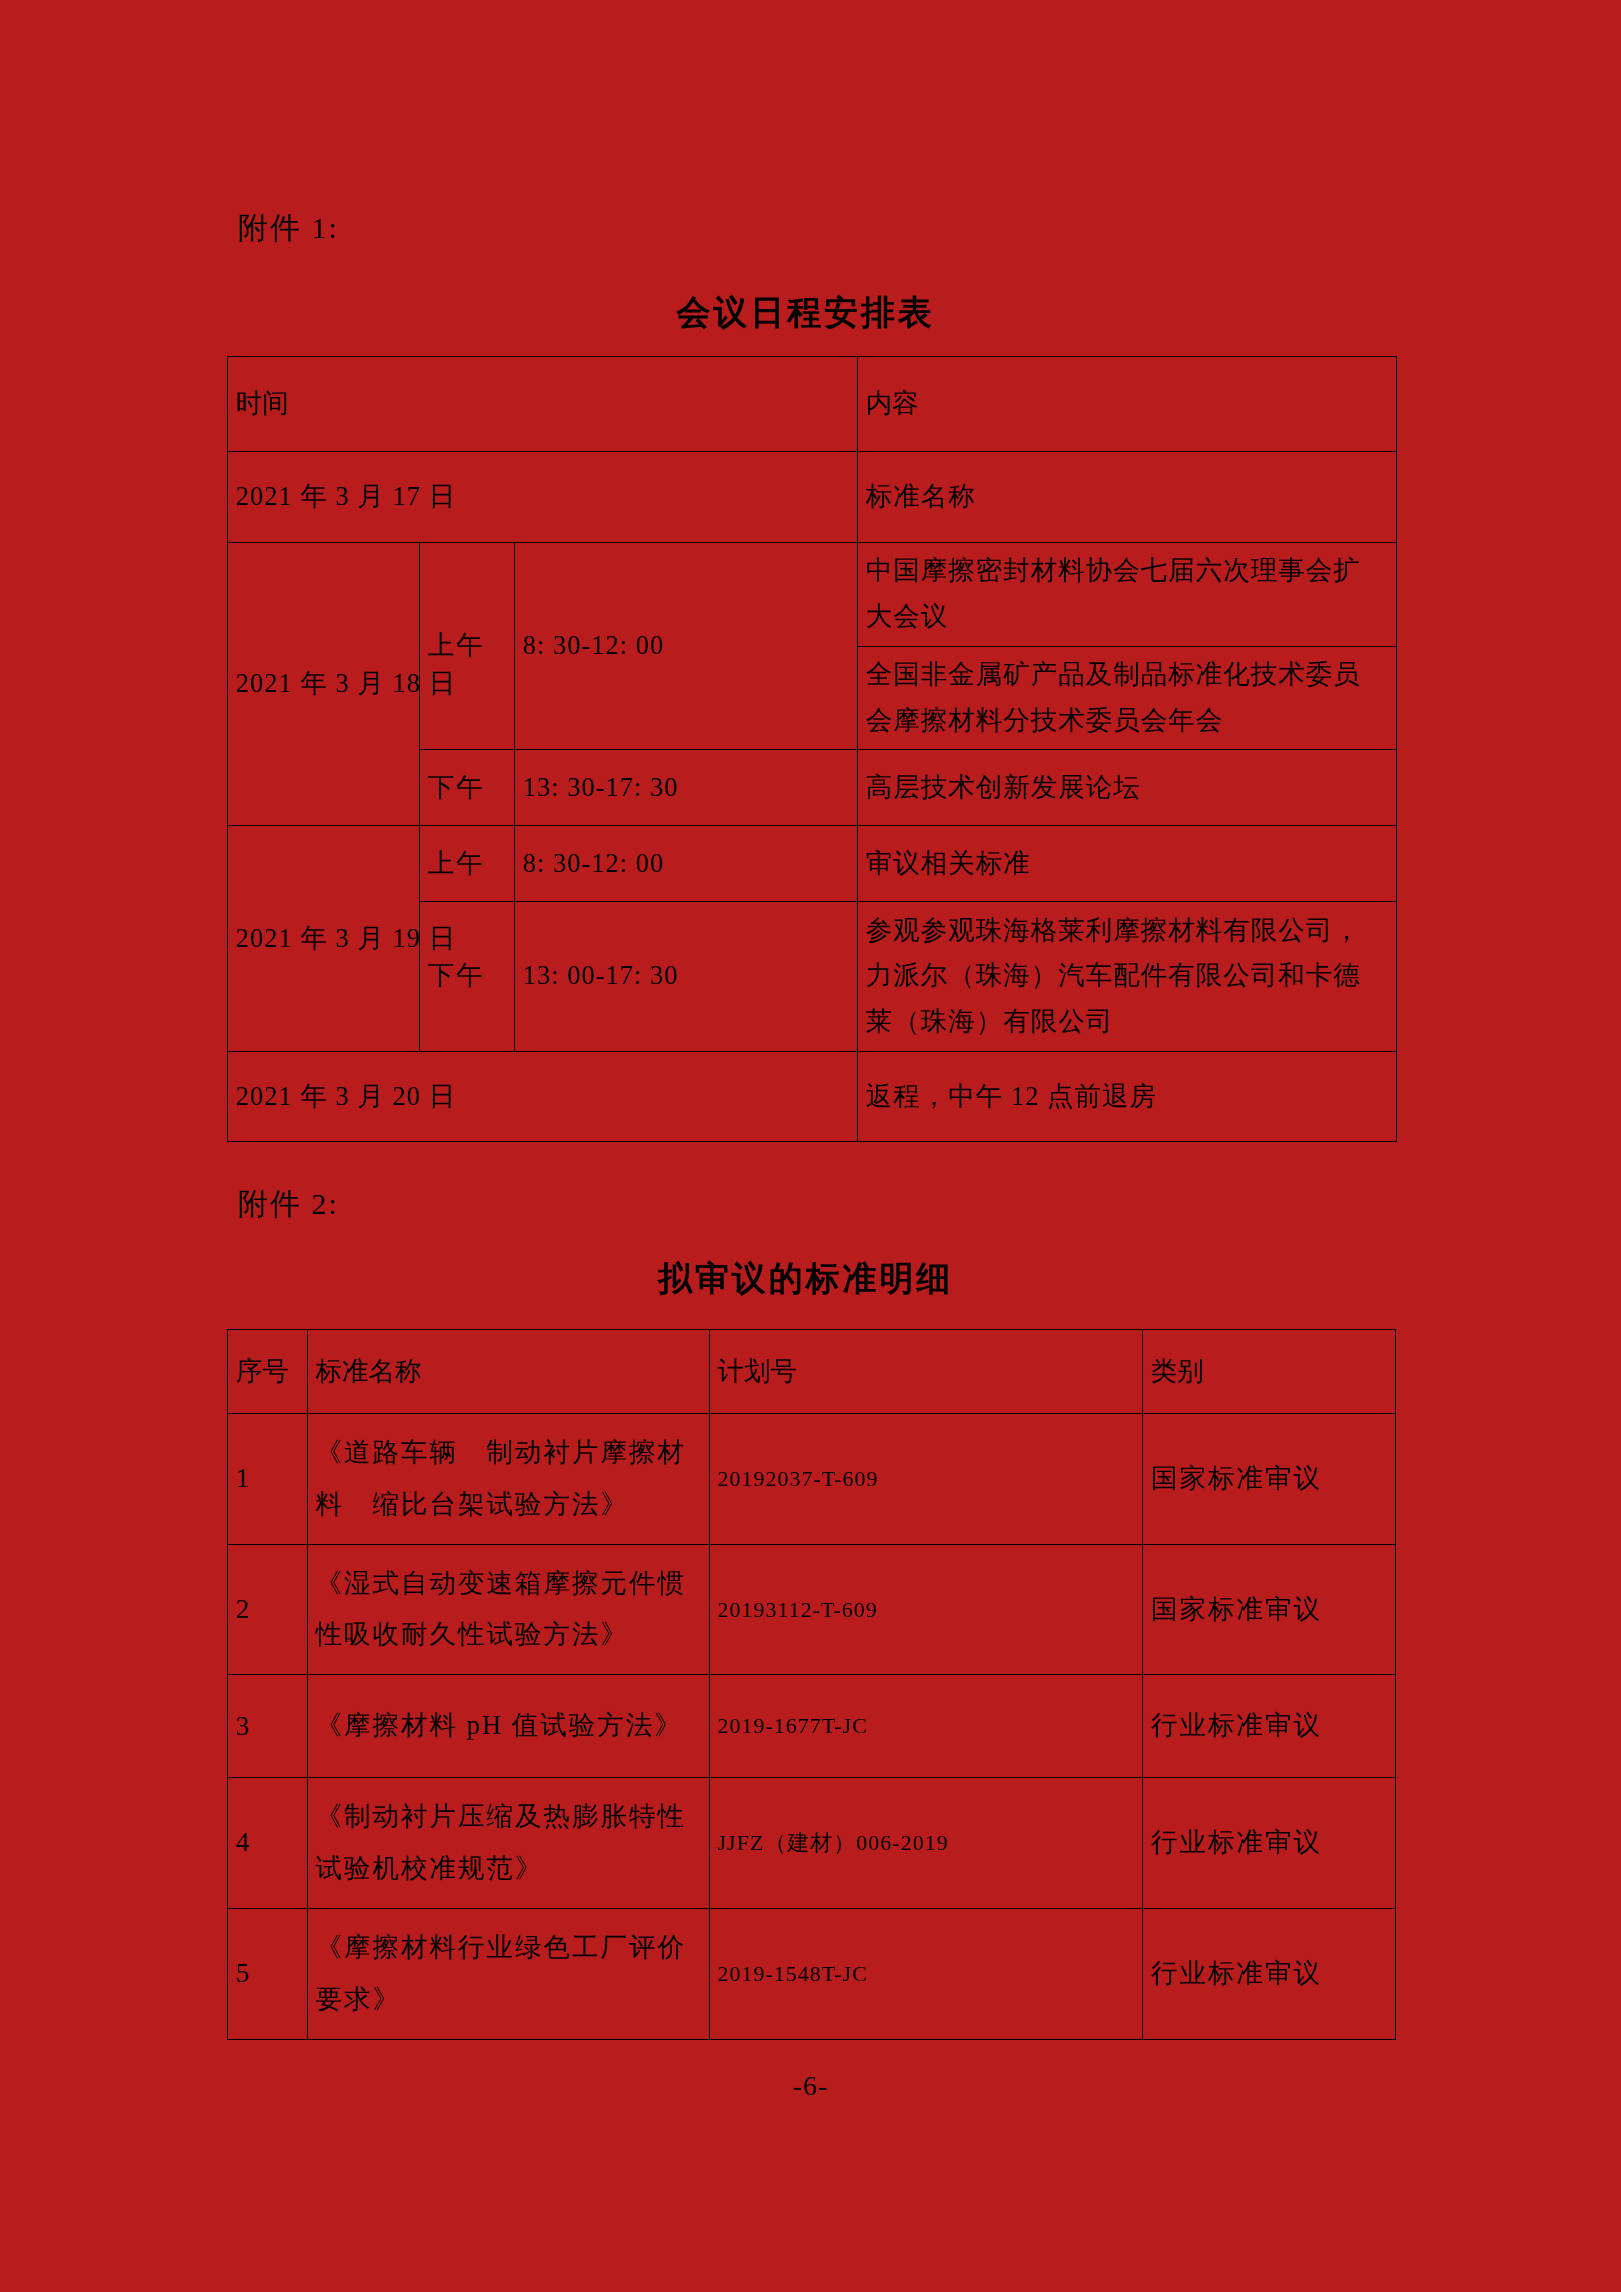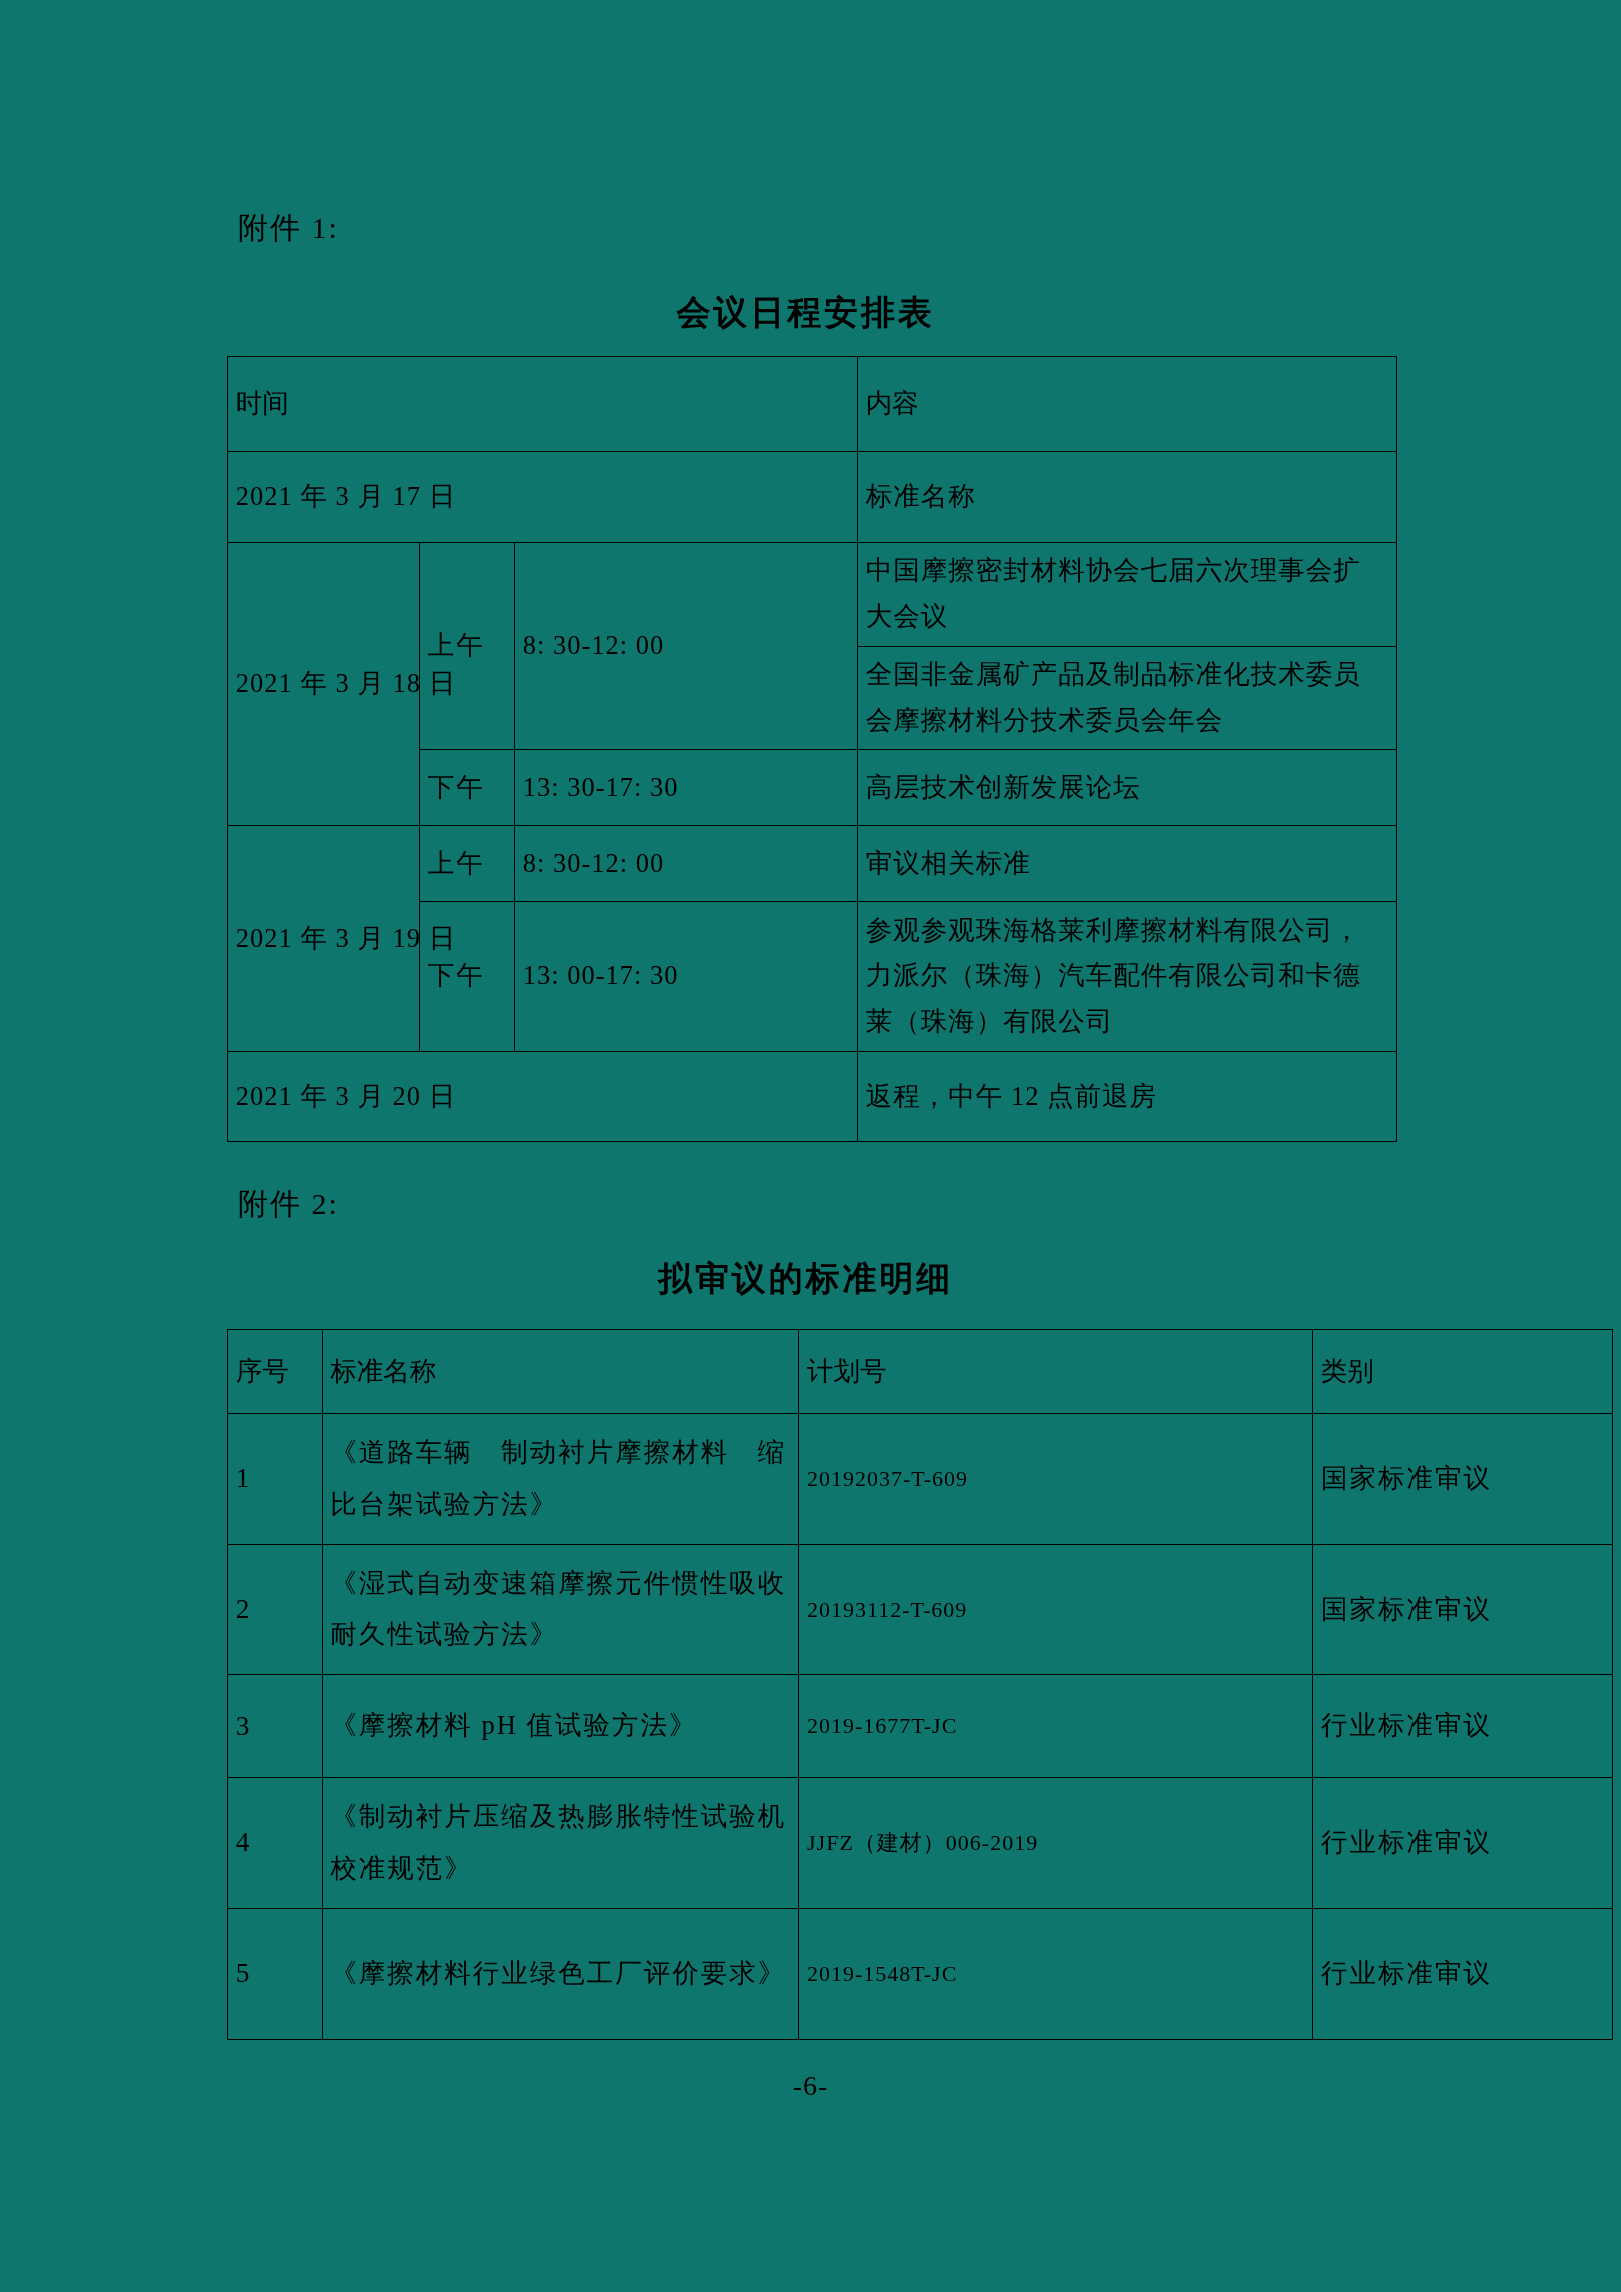--- a/index.html
+++ b/index.html
@@ -15,21 +15,21 @@
     color: #000000;
     overflow: hidden;
   }
 
   .page {
     position: absolute;
     left: 0;
     top: 0;
     width: 1621px;
     height: 2293px;
-    background: #0f766e;
+    background: #b91c1c;
   }
 
   
   .attach-label {
     position: absolute;
     font-family: "Liberation Serif", "DejaVu Serif", serif;
     font-size: 30px;
     letter-spacing: 2px;
     color: #000;
     white-space: nowrap;
@@ -87,21 +87,21 @@
   #schedule-table td.half-cell { letter-spacing: 2px; white-space: nowrap; margin-top: 47px; }
   #schedule-table td.content-cell { letter-spacing: 1px; }
   #schedule-table tr.tall td { height: 63px; }
   #schedule-table tr.hdr td { height: 82px; }
   #schedule-table tr.r-full td { height: 78px; }
 
   
   #standards-table {
     left: 227px;
     top: 1329px;
-    width: 1386px;
+    width: 1169px;
   }
   #standards-table .c-no    { width: 69px;  }
   #standards-table .c-name  { width: 348px; }
   #standards-table .c-plan  { width: 375px; }
   #standards-table .c-cat   { width: 219px; }
   #standards-table td.no-cell   { font-size: 27.4px; }
   #standards-table td.name-cell { letter-spacing: 2px; line-height: 1.95; }
   #standards-table td.plan-cell { letter-spacing: 1px; white-space: nowrap; font-size: 22px; }
   #standards-table td.cat-cell  { letter-spacing: 2px; white-space: nowrap; padding-left: 8px; }
   #standards-table tr.hdr td { height: 71px; }

